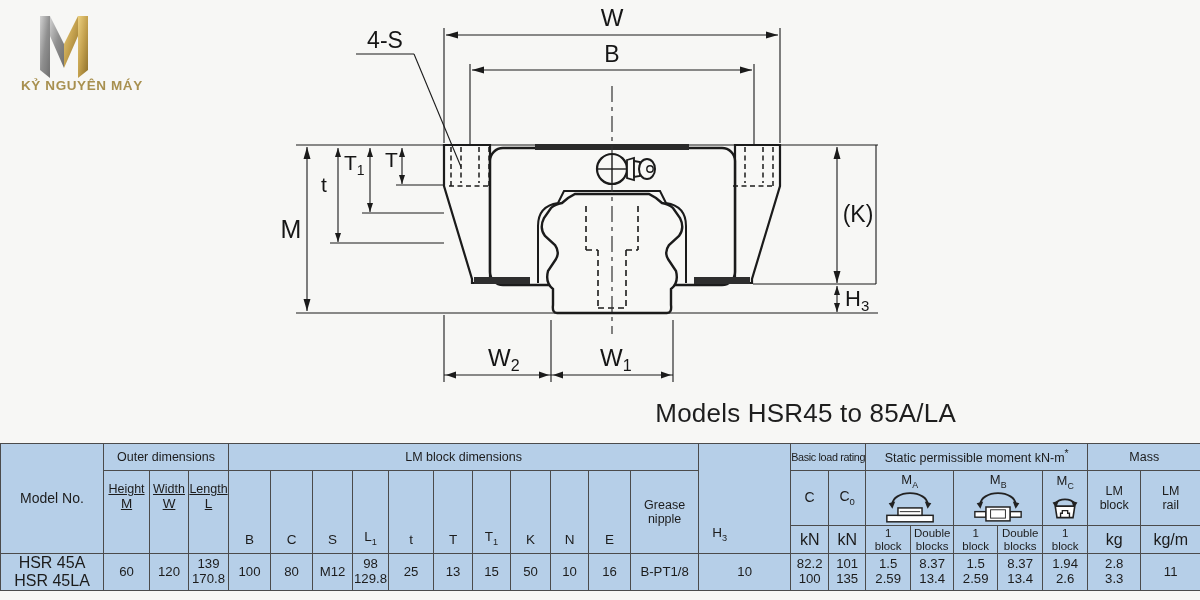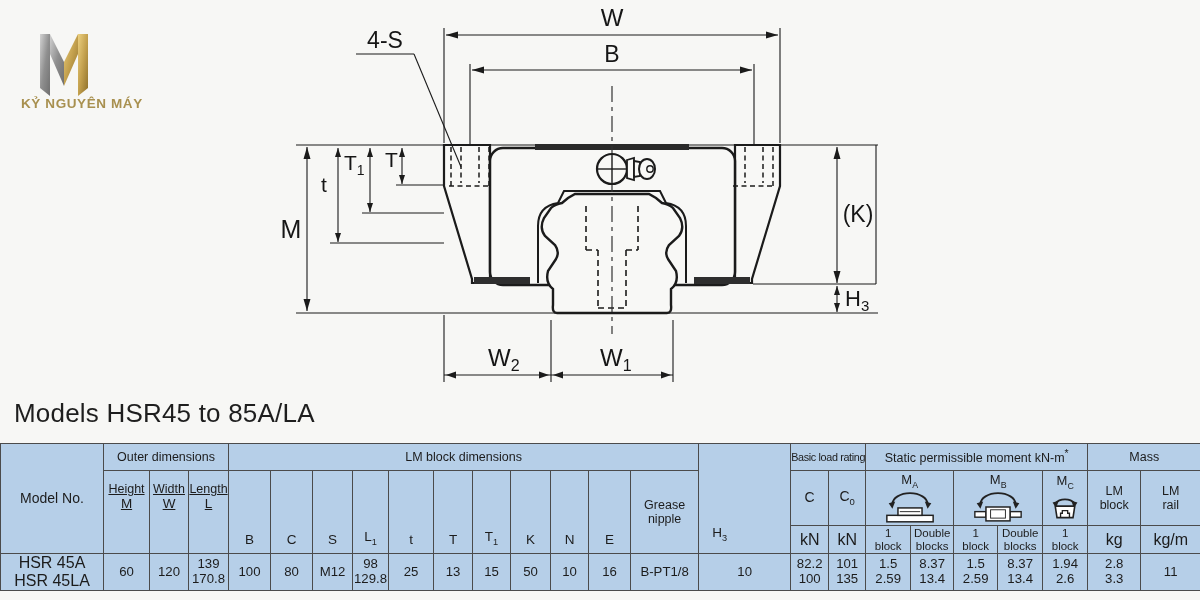--- a/index.html
+++ b/index.html
@@ -1,30 +1,30 @@
 <!DOCTYPE html>
 <html><head>
 <meta charset="utf-8">
 <style>
   * { margin:0; padding:0; box-sizing:border-box; }
   html,body { width:1200px; height:600px; overflow:hidden; background:#f7f7f5;
               font-family:"Liberation Sans", sans-serif; }
   #stage { position:relative; width:1200px; height:600px; }
 
   
-  #logo { position:absolute; left:20px; top:24px; width:180px; height:100px; }
+  #logo { position:absolute; left:20px; top:6px; width:180px; height:100px; }
   #logo .brand-text { position:absolute; left:1px; top:72px; font-size:13.5px; font-weight:bold;
                       letter-spacing:0.6px; color:#a8904f; white-space:nowrap; }
 
   
   #drawing { position:absolute; left:0; top:0; }
   .dimtext { fill:#161616; }
 
   
-  #diagram-title { position:absolute; top:398px; left:0; width:956px; text-align:left;
+  #diagram-title { position:absolute; top:398px; left:0; width:956px; text-align:right;
                    font-size:26px; color:#1e1e1e; padding-left:14px; letter-spacing:0.2px; }
 
   
   table#spec { position:absolute; top:443px; left:0; width:1200px; border-collapse:collapse;
                table-layout:fixed; color:#1c1c1c; border:1.5px solid #454545; }
   #spec td { border:1px solid #4b4b4b; padding:0; text-align:center; vertical-align:middle;
              background:#b6cfe8; overflow:hidden; line-height:1.12; }
   #spec sub { font-size:68%; }
   .gh  { font-size:12.5px; height:27px; }
   .gh-tight { font-size:10.8px; letter-spacing:-0.35px; white-space:nowrap; }

